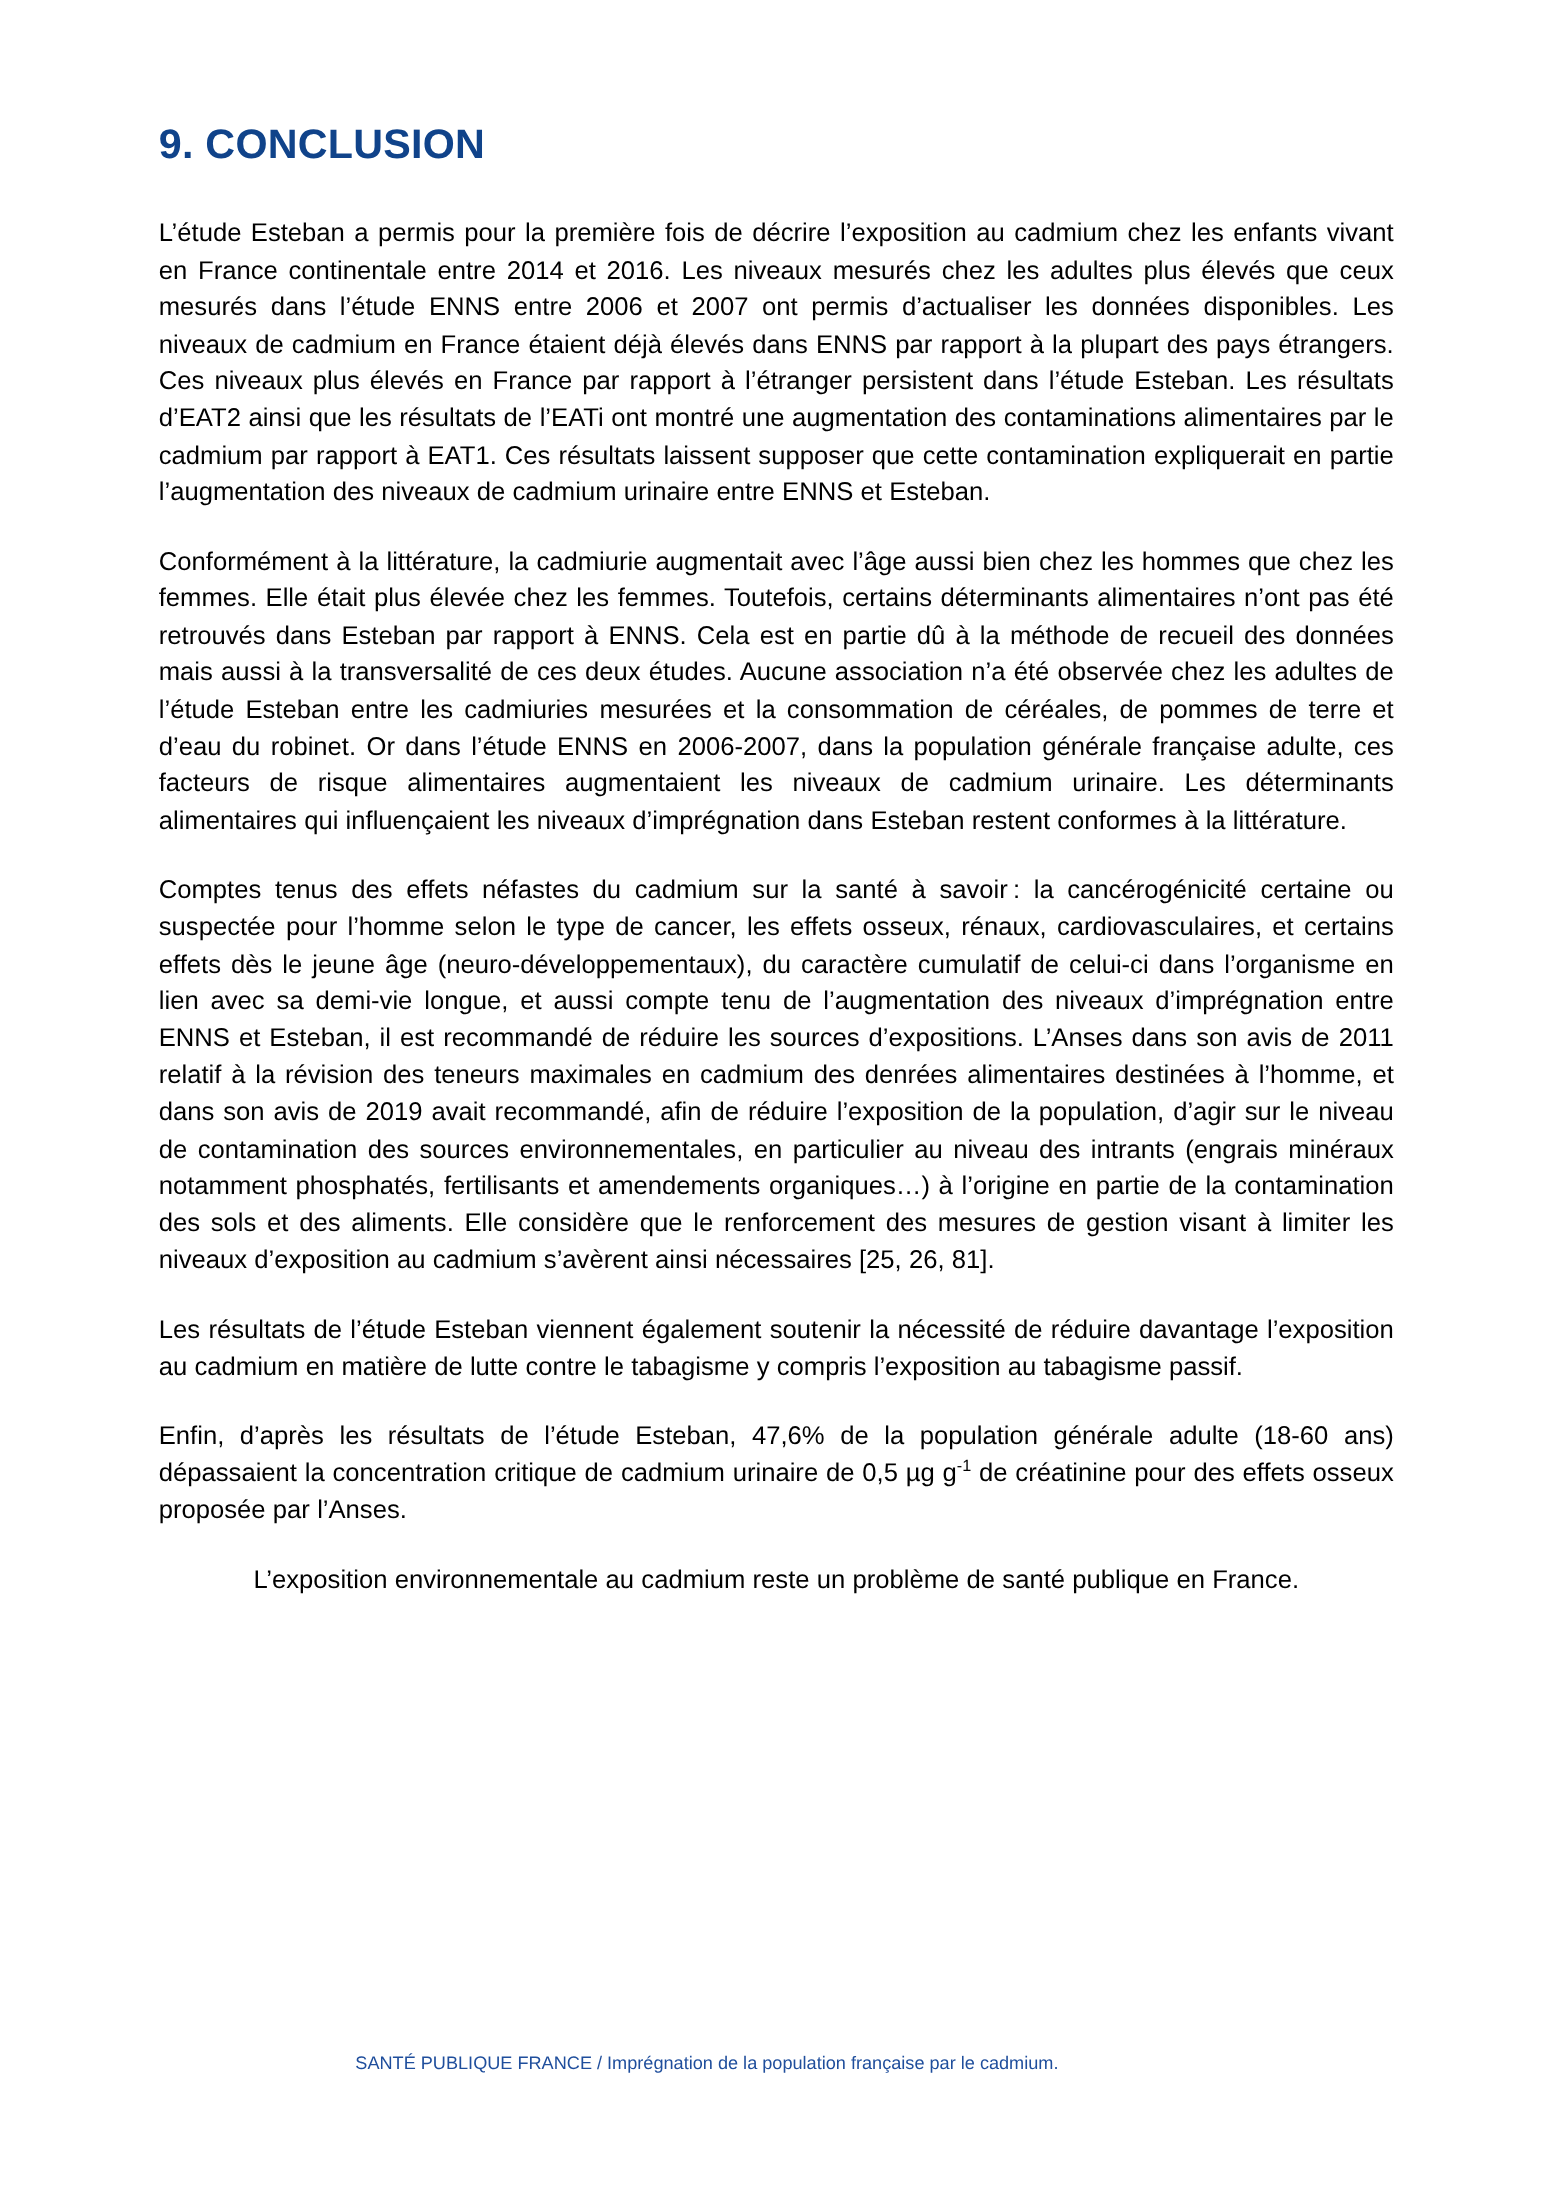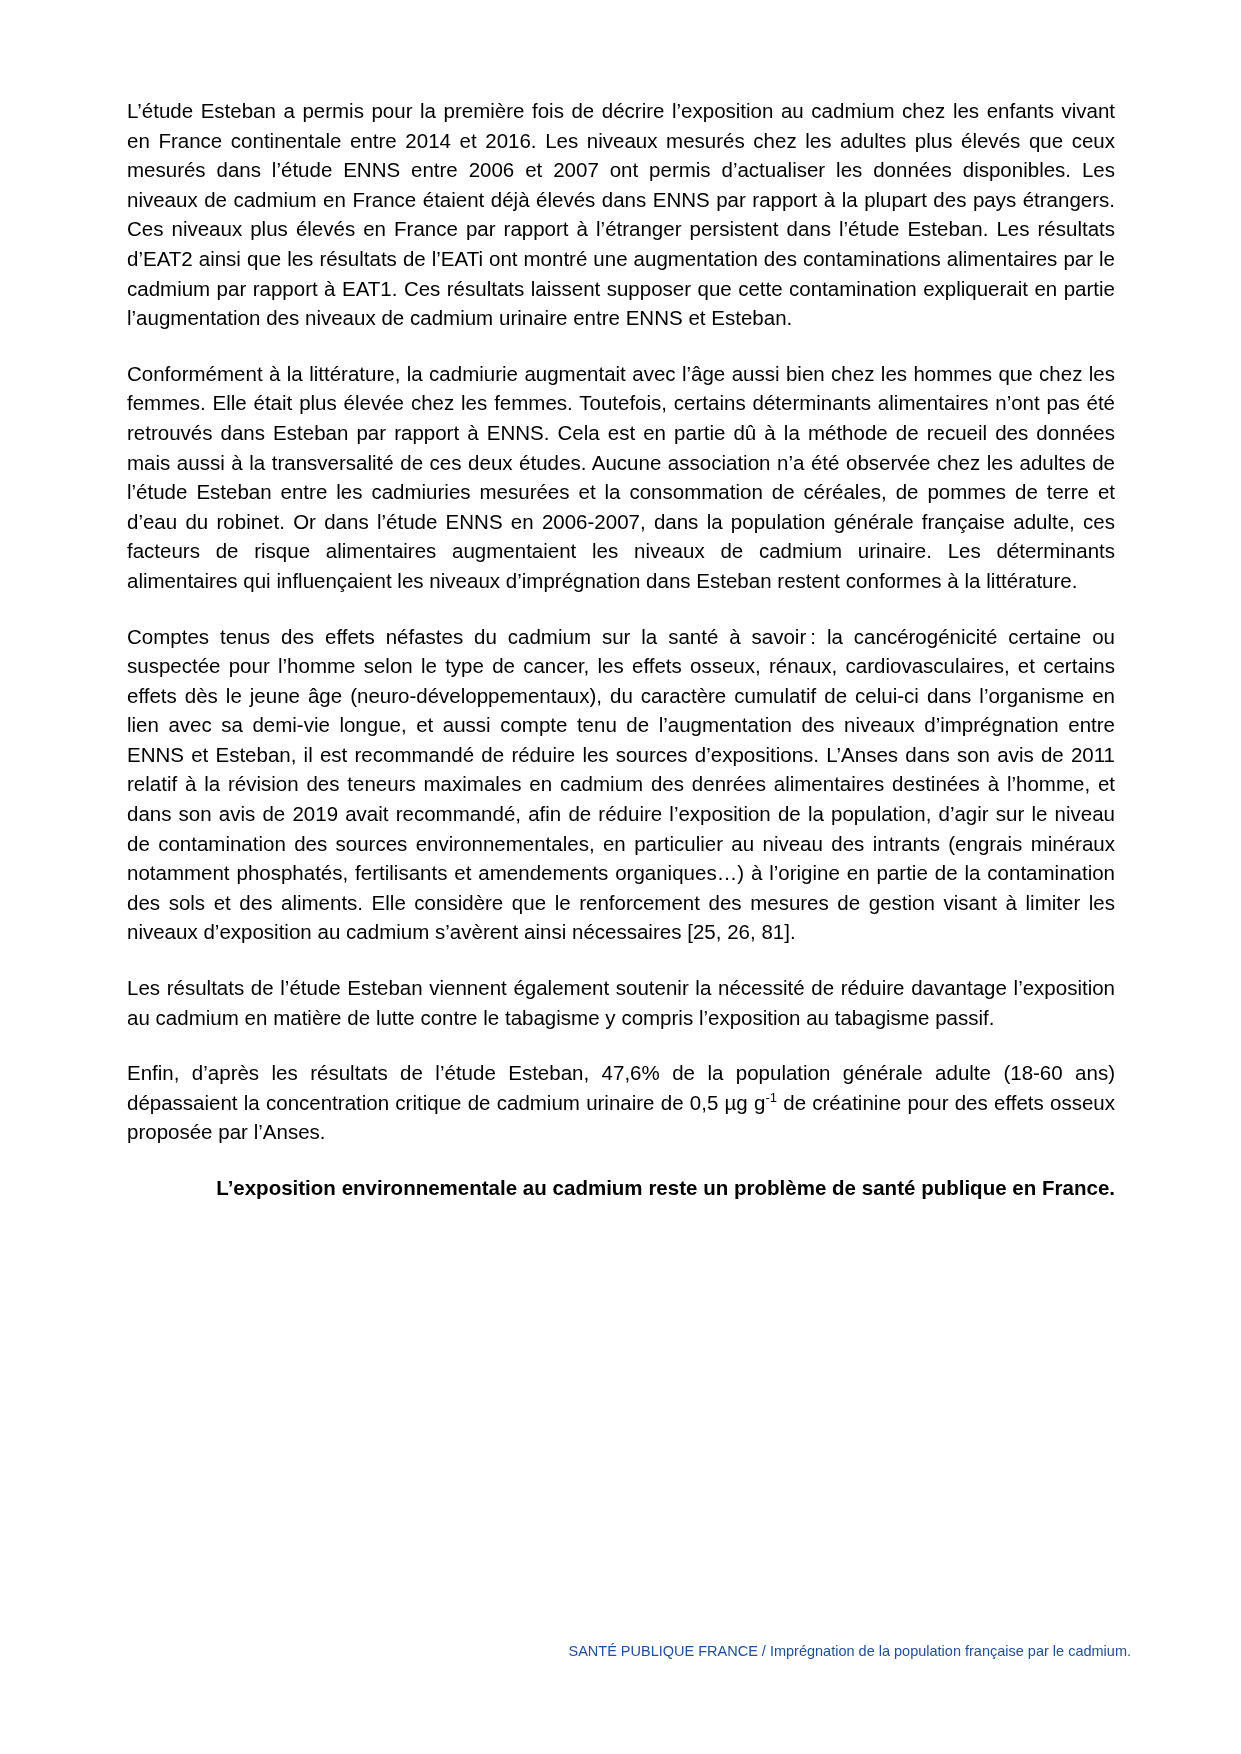--- a/index.html
+++ b/index.html
@@ -43,48 +43,48 @@
     text-align: justify;
     text-justify: inter-word;
     margin: 0 16px 26px 0;
     color: #000000;
     word-spacing: 0.1px;
   }
   p.body-text:last-child {
     margin-bottom: 0;
   }
   p.no-justify {
-    text-align: right;
-    font-weight: bold;
+    text-align: center;
   }
   sup.exp {
     font-size: 13px;
     vertical-align: super;
     line-height: 0;
   }
   .footer {
     position: absolute;
     left: 0;
     right: 110px;
     top: 1641px;
-    text-align: right;
+    text-align: center;
     color: #1f4e9c;
     font-size: 14.5px;
     line-height: 21px;
   }
   .footer .line1 { display: block; }
   .footer .line2 { display: block; }
 </style>
 </head>
 <body>
 
 <div class="page">
 
   <div class="content">
 
+    <h1 class="section-title">9. CONCLUSION</h1>
 
     <p class="body-text">L’étude Esteban a permis pour la première fois de décrire l’exposition au cadmium chez les enfants vivant en France continentale entre 2014 et 2016. Les niveaux mesurés chez les adultes plus élevés que ceux mesurés dans l’étude ENNS entre 2006 et 2007 ont permis d’actualiser les données disponibles. Les niveaux de cadmium en France étaient déjà élevés dans ENNS par rapport à la plupart des pays étrangers. Ces niveaux plus élevés en France par rapport à l’étranger persistent dans l’étude Esteban. Les résultats d’EAT2 ainsi que les résultats de l’EATi ont montré une augmentation des contaminations alimentaires par le cadmium par rapport à EAT1. Ces résultats laissent supposer que cette contamination expliquerait en partie l’augmentation des niveaux de cadmium urinaire entre ENNS et Esteban.</p>
 
     <p class="body-text">Conformément à la littérature, la cadmiurie augmentait avec l’âge aussi bien chez les hommes que chez les femmes. Elle était plus élevée chez les femmes. Toutefois, certains déterminants alimentaires n’ont pas été retrouvés dans Esteban par rapport à ENNS. Cela est en partie dû à la méthode de recueil des données mais aussi à la transversalité de ces deux études. Aucune association n’a été observée chez les adultes de l’étude Esteban entre les cadmiuries mesurées et la consommation de céréales, de pommes de terre et d’eau du robinet. Or dans l’étude ENNS en 2006-2007, dans la population générale française adulte, ces facteurs de risque alimentaires augmentaient les niveaux de cadmium urinaire. Les déterminants alimentaires qui influençaient les niveaux d’imprégnation dans Esteban restent conformes à la littérature.</p>
 
     <p class="body-text">Comptes tenus des effets néfastes du cadmium sur la santé à savoir : la cancérogénicité certaine ou suspectée pour l’homme selon le type de cancer, les effets osseux, rénaux, cardiovasculaires, et certains effets dès le jeune âge (neuro-développementaux), du caractère cumulatif de celui-ci dans l’organisme en lien avec sa demi-vie longue, et aussi compte tenu de l’augmentation des niveaux d’imprégnation entre ENNS et Esteban, il est recommandé de réduire les sources d’expositions. L’Anses dans son avis de 2011 relatif à la révision des teneurs maximales en cadmium des denrées alimentaires destinées à l’homme, et dans son avis de 2019 avait recommandé, afin de réduire l’exposition de la population, d’agir sur le niveau de contamination des sources environnementales, en particulier au niveau des intrants (engrais minéraux notamment phosphatés, fertilisants et amendements organiques…) à l’origine en partie de la contamination des sols et des aliments. Elle considère que le renforcement des mesures de gestion visant à limiter les niveaux d’exposition au cadmium s’avèrent ainsi nécessaires [25, 26, 81].</p>
 
     <p class="body-text">Les résultats de l’étude Esteban viennent également soutenir la nécessité de réduire davantage l’exposition au cadmium en matière de lutte contre le tabagisme y compris l’exposition au tabagisme passif.</p>
 
     <p class="body-text"><span>Enfin, d’après les résultats de l’étude Esteban, 47,6% de la population générale adulte (18-60 ans) dépassaient la concentration critique de cadmium urinaire de 0,5 µg g</span><sup class="exp">-1</sup><span> de créatinine pour des effets osseux proposée par l’Anses.</span></p>

